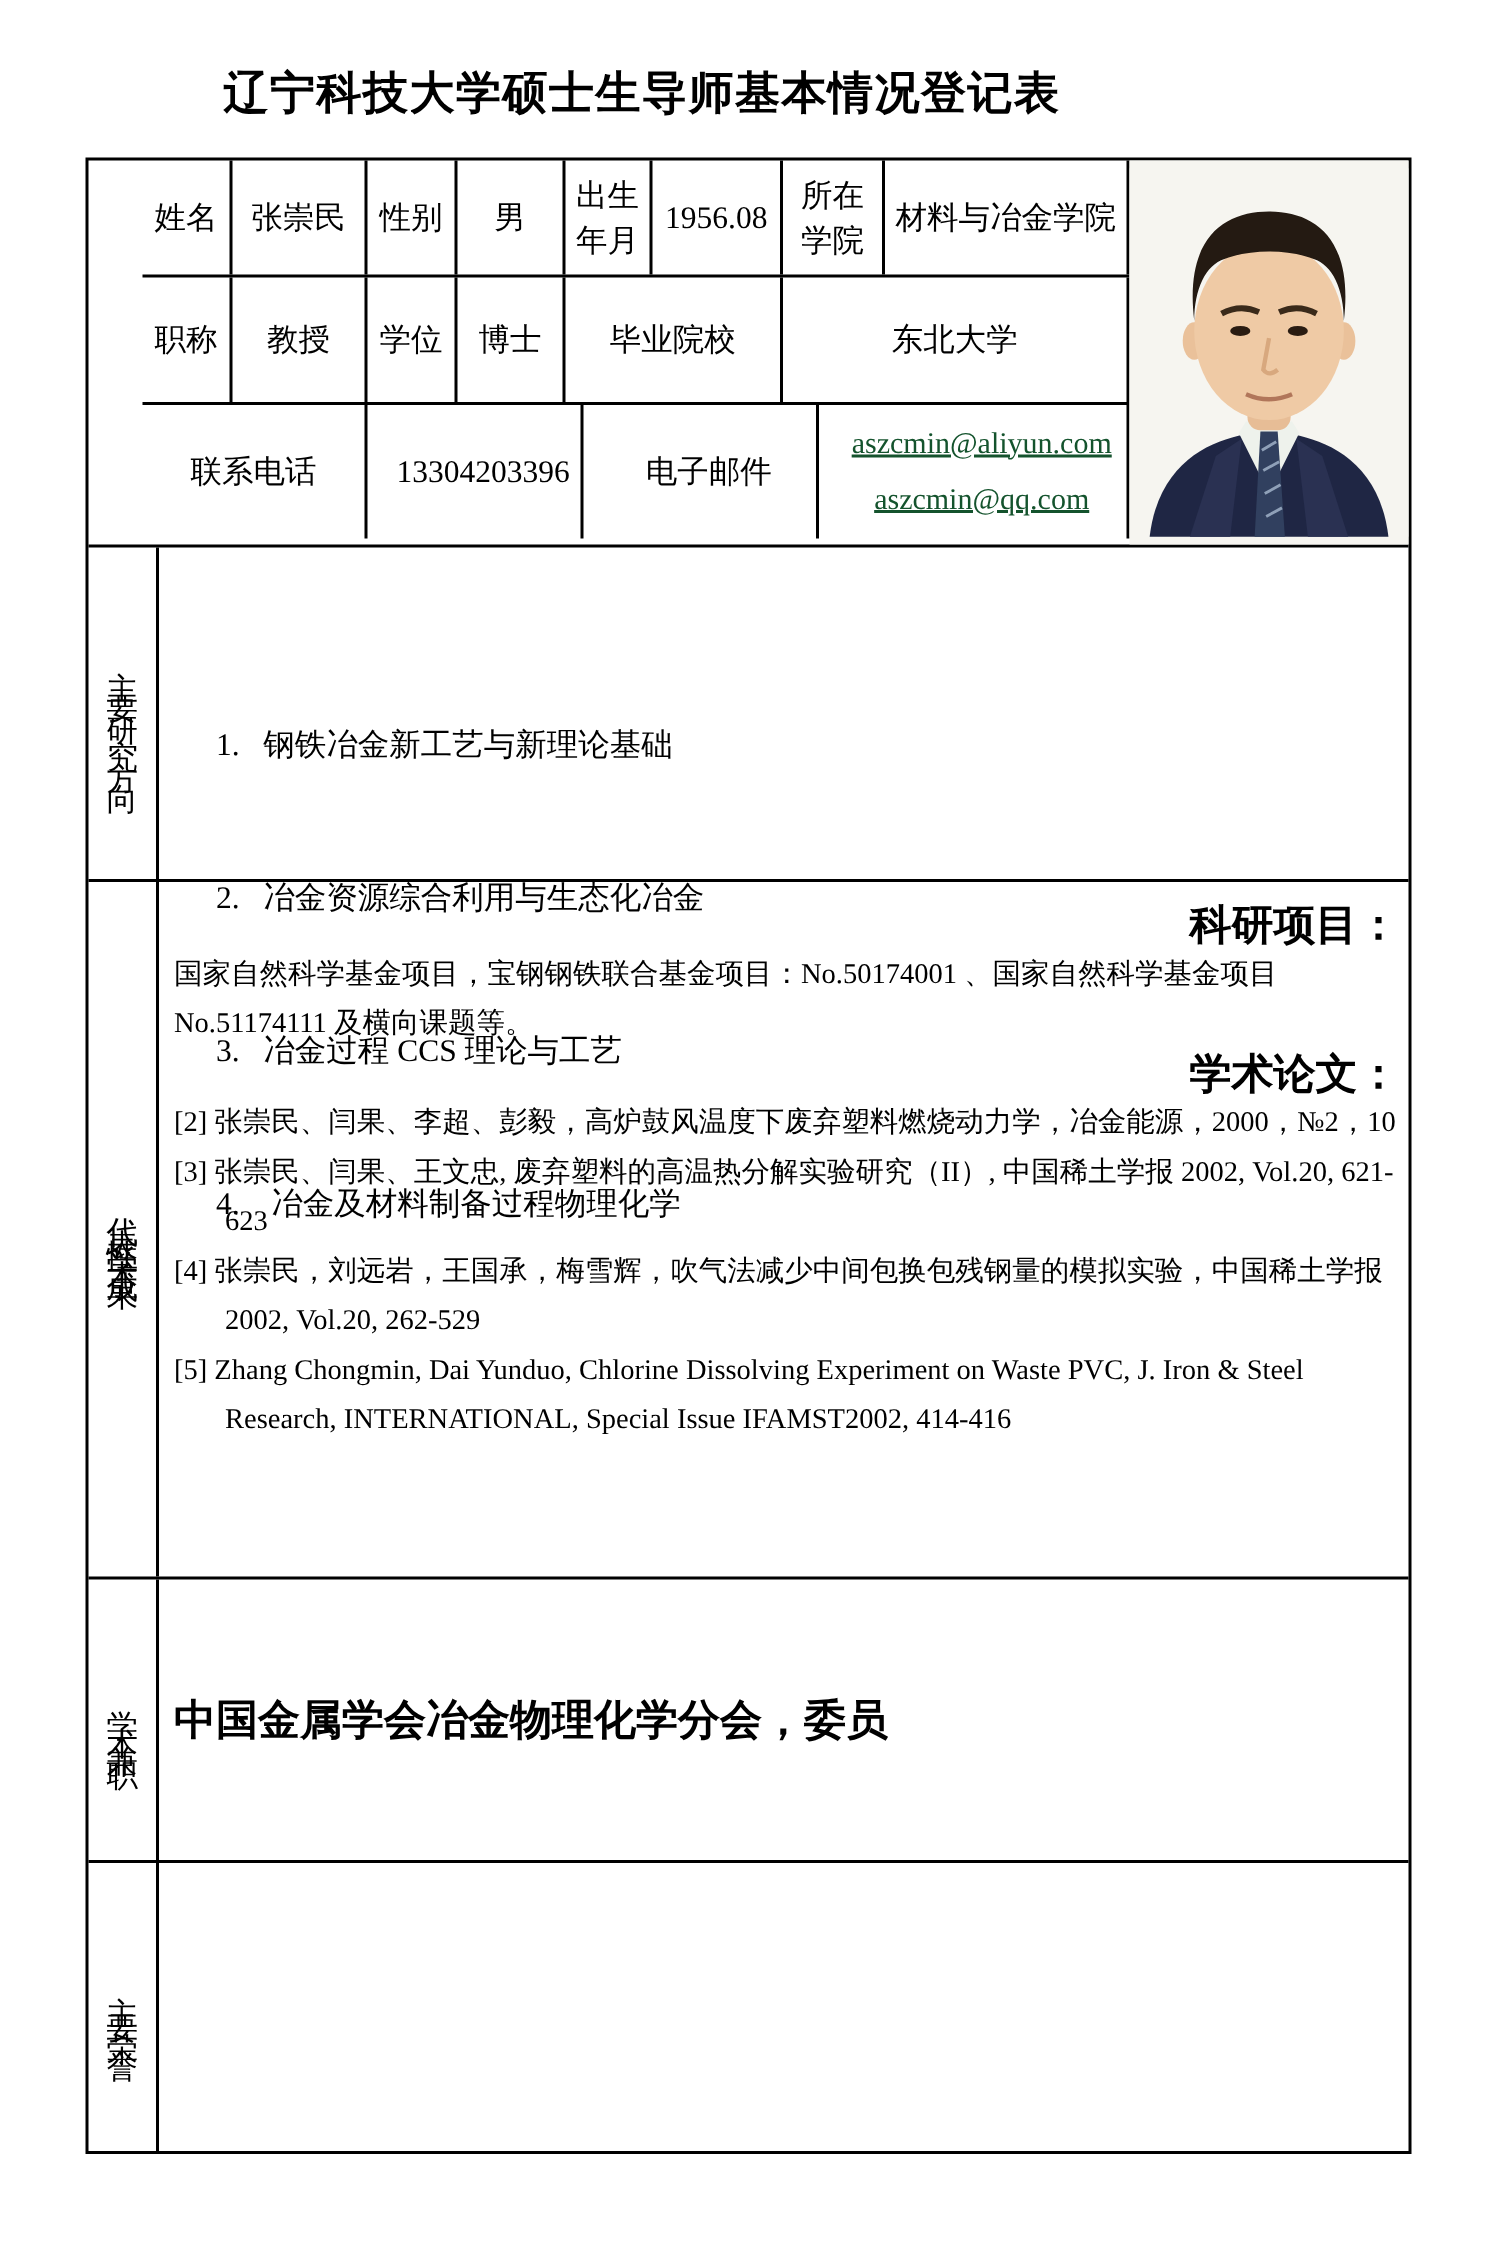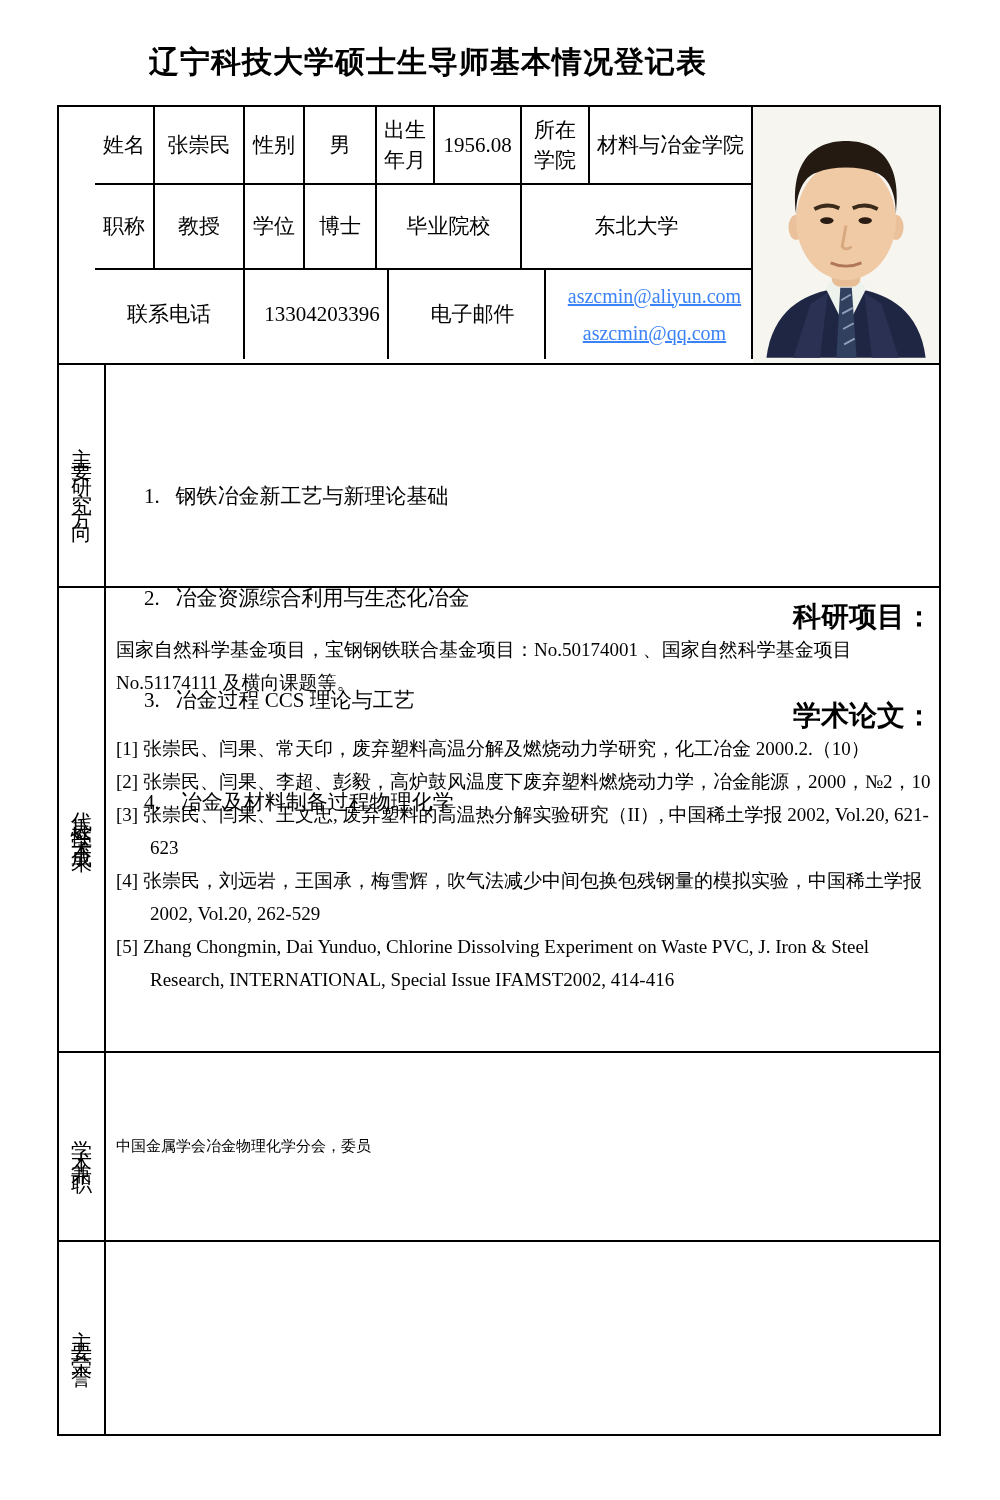--- a/index.html
+++ b/index.html
@@ -39,21 +39,21 @@
     padding:0 6px;
   }
   .w60{width:60px} .w90{width:90px} .w72{width:72px} .w58{width:58px}
   .w87{width:87px} .w68{width:68px} .w132{width:132px} .w145{width:145px}
   .w150{width:150px} .grow{flex:1}
   .last { border-right:2px solid #000; }
 
   .email-cell { flex-direction:column; justify-content:center; }
   .email-link {
     display:block; text-decoration:underline;
-    font-size:20px; line-height:37px; color:#3b82f6;
+    font-size:20px; line-height:37px; color:#14532d;
   }
 
   .photo-cell { width:194px; height:256px; background:#f6f5f0; }
   .photo-cell svg { display:block; width:100%; height:100%; }
 
   
   .section { display:flex; border-bottom:2px solid #000; }
   .section:last-child { border-bottom:none; }
   .sec-label {
     width:47px; border-right:2px solid #000;
@@ -80,21 +80,21 @@
 
   .achieve-content {
     padding:12px 6px 0 10px;
     font-size:19px; line-height:33px;
   }
   .hei-bold { font-family:"Liberation Sans","DejaVu Sans",sans-serif; font-weight:bold; font-size:28px;text-align:right; }
   .paper { padding-left:34px; text-indent:-34px; }
 
   .positions-content {
     display:flex; align-items:center;
-    padding-left:10px; font-size:15px;
+    padding-left:10px; font-size:28px;font-weight:bold;
   }
   .honors-content { }
 </style>
 </head>
 <body>
 
 <div class="page">
 
   <div class="doc-title">辽宁科技大学硕士生导师基本情况登记表</div>
 
@@ -183,21 +183,20 @@
     </div>
 
     <div class="section sec-achieve">
       <div class="sec-label">
         <span class="v-text ls7">代表性学术成果</span>
       </div>
       <div class="sec-content achieve-content">
         <div class="hei-bold">科研项目：</div>
         <div>国家自然科学基金项目，宝钢钢铁联合基金项目：No.50174001 、国家自然科学基金项目 No.51174111 及横向课题等。</div>
         <div class="hei-bold">学术论文：</div>
-        <div class="paper"><span>[1]</span> <span>张崇民、闫果、常天印，废弃塑料高温分解及燃烧动力学研究，化工冶金 2000.2.（10）</span></div>
         <div class="paper"><span>[2]</span> <span>张崇民、闫果、李超、彭毅，高炉鼓风温度下废弃塑料燃烧动力学，冶金能源，2000，№2，10</span></div>
         <div class="paper"><span>[3]</span> <span>张崇民、闫果、王文忠, 废弃塑料的高温热分解实验研究（II）, 中国稀土学报 2002, Vol.20, 621-623</span></div>
         <div class="paper"><span>[4]</span> <span>张崇民，刘远岩，王国承，梅雪辉，吹气法减少中间包换包残钢量的模拟实验，中国稀土学报 2002, Vol.20, 262-529</span></div>
         <div class="paper"><span>[5]</span> <span>Zhang Chongmin, Dai Yunduo, Chlorine Dissolving Experiment on Waste PVC, J. Iron &amp; Steel Research, INTERNATIONAL, Special Issue IFAMST2002, 414-416</span></div>
       </div>
     </div>
 
     <div class="section sec-positions">
       <div class="sec-label">
         <span class="v-text ls12">学术兼职</span>

